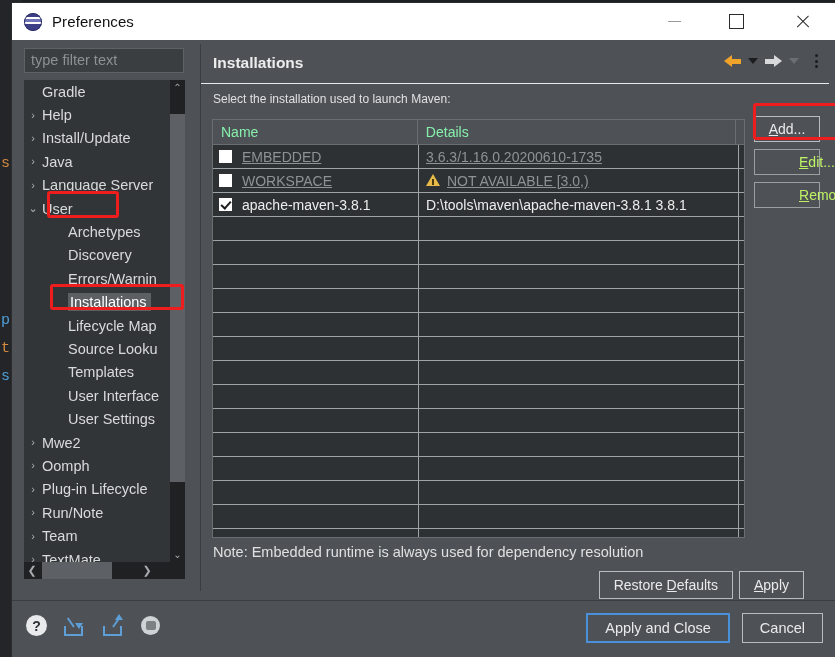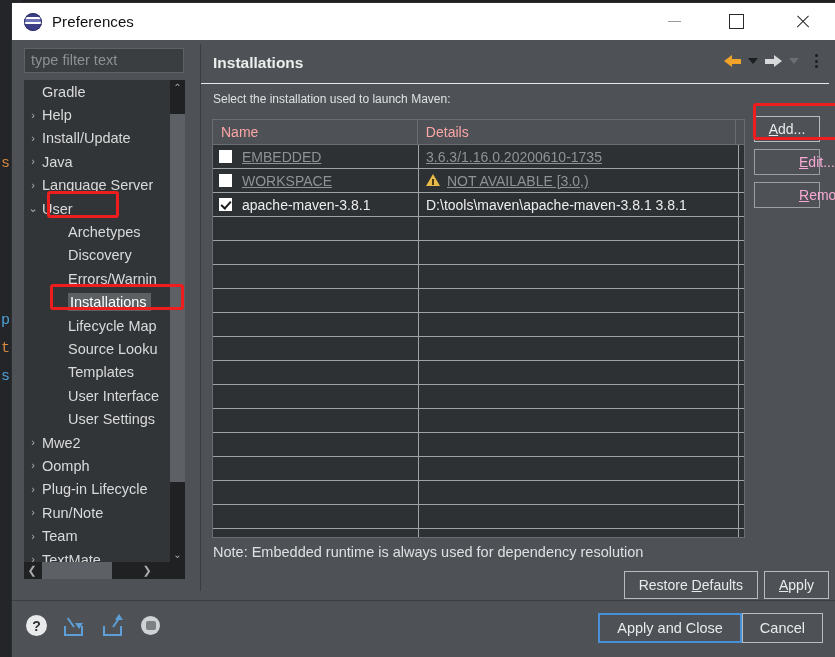--- a/index.html
+++ b/index.html
@@ -277,21 +277,21 @@
   }
   .thead {
     display: flex;
     height: 25px;
     background: #4e5256;
     border-bottom: 1px solid #6a6e71;
     box-sizing: border-box;
   }
   .thead .th {
     font-size: 14px;
-    color: #fca5a5;
+    color: #86efac;
     padding-left: 8px;
     line-height: 24px;
     box-sizing: border-box;
     overflow: hidden;
     white-space: nowrap;
   }
   .th.c1 { width: 206px; border-right: 1px solid #6a6e71; }
   .th.c2 { width: 320px; border-right: 1px solid #6a6e71; }
   .th.c3 { width: 5px; }
 
@@ -368,34 +368,34 @@
     color: #e9eaeb;
     font-size: 14px;
     height: 26px;
     line-height: 24px;
     text-align: center;
     margin-bottom: 7px;
     cursor: default;
     font-family: "Liberation Sans", sans-serif;
     white-space: nowrap;
   }
-  .btn.disabled { color: #f9a8d4; border-color: #9b9fa2; padding-left: 44px; }
+  .btn.disabled { color: #bef264; border-color: #9b9fa2; padding-left: 44px; }
   .btn u { text-decoration: underline; }
 
   #note {
     position: absolute;
     left: 12px; top: 500px;
     font-size: 14.5px;
     color: #dfe0e1;
     white-space: nowrap;
   }
 
   #bottom-btns {
     position: absolute;
-    right: 0; top: 527px;
+    right: 25px; top: 527px;
     display: flex;
     gap: 6px;
   }
   #bottom-btns .btn {
     width: auto;
     padding: 0 14px;
     height: 28px;
     line-height: 26px;
     margin-bottom: 0;
   }
@@ -472,21 +472,21 @@
   .circ-ico i {
     width: 10px; height: 9px;
     border-radius: 2px;
     background: #7d8184;
   }
 
   #final-btns {
     position: absolute;
     right: 12px; top: 12px;
     display: flex;
-    gap: 0;
+    gap: 12px;
   }
   #final-btns .btn {
     width: auto;
     padding: 0 17px;
     height: 30px;
     line-height: 28px;
     margin-bottom: 0;
     font-size: 14.5px;
   }
   #final-btns .btn.focused {

